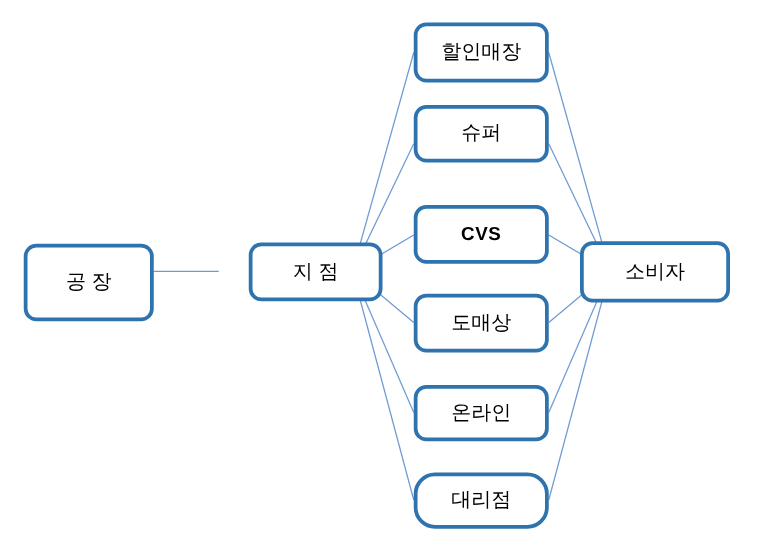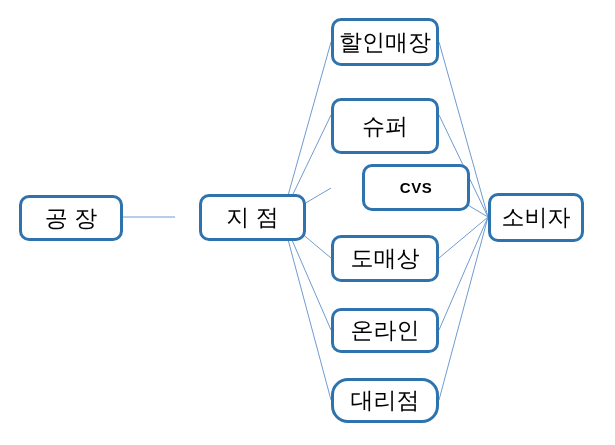--- a/index.html
+++ b/index.html
@@ -33,21 +33,21 @@
   .node {
     position: absolute;
     box-sizing: border-box;
     background: var(--node-fill);
     border: 3px solid var(--node-border);
     border-radius: 10px;
     display: flex;
     align-items: center;
     justify-content: center;
     color: var(--text);
-    font-size: 23px;
+    font-size: 16px;
     line-height: 1;
     white-space: nowrap;
   }
   .node.latin-bold { font-weight: 700; font-size: 15px; letter-spacing: 0.5px; }
 </style>
 </head>
 <body>
 
 <div class="canvas">
 
@@ -62,49 +62,49 @@
     <line x1="282" y1="217" x2="331" y2="400"></line>
 
     <line x1="439" y1="42" x2="488" y2="217"></line>
     <line x1="439" y1="115" x2="488" y2="217"></line>
     <line x1="439" y1="188" x2="488" y2="217"></line>
     <line x1="439" y1="258" x2="488" y2="217"></line>
     <line x1="439" y1="330" x2="488" y2="217"></line>
     <line x1="439" y1="400" x2="488" y2="217"></line>
   </svg>
 
-  <div class="node" style="left:19px;  top:195px; width:104px; height:46px;">
+  <div class="node" style="left:19px;  top:195px; width:104px; height:62px;">
     <span>공 장</span>
   </div>
 
   <div class="node" style="left:175px; top:194px; width:107px; height:47px;margin-left:24px;">
     <span>지 점</span>
   </div>
 
   <div class="node" style="left:331px; top:18px;  width:108px; height:48px;">
     <span>할인매장</span>
   </div>
 
-  <div class="node" style="left:331px; top:98px;  width:108px; height:56px;">
+  <div class="node" style="left:331px; top:84px;  width:108px; height:46px;">
     <span>슈퍼</span>
   </div>
 
-  <div class="node latin-bold" style="left:331px; top:164px; width:108px; height:47px;margin-left:31px;">
+  <div class="node latin-bold" style="left:331px; top:164px; width:108px; height:47px;">
     <span>CVS</span>
   </div>
 
   <div class="node" style="left:331px; top:235px; width:108px; height:47px;">
     <span>도매상</span>
   </div>
 
   <div class="node" style="left:331px; top:308px; width:108px; height:45px;">
     <span>온라인</span>
   </div>
 
   <div class="node" style="left:331px; top:378px; width:108px; height:45px;border-radius:17px;">
     <span>대리점</span>
   </div>
 
-  <div class="node" style="left:488px; top:193px; width:96px; height:49px;align-items:center;">
+  <div class="node" style="left:464px; top:193px; width:120px; height:49px;align-items:center;">
     <span>소비자</span>
   </div>
 
 </div>
 
 </body></html>

